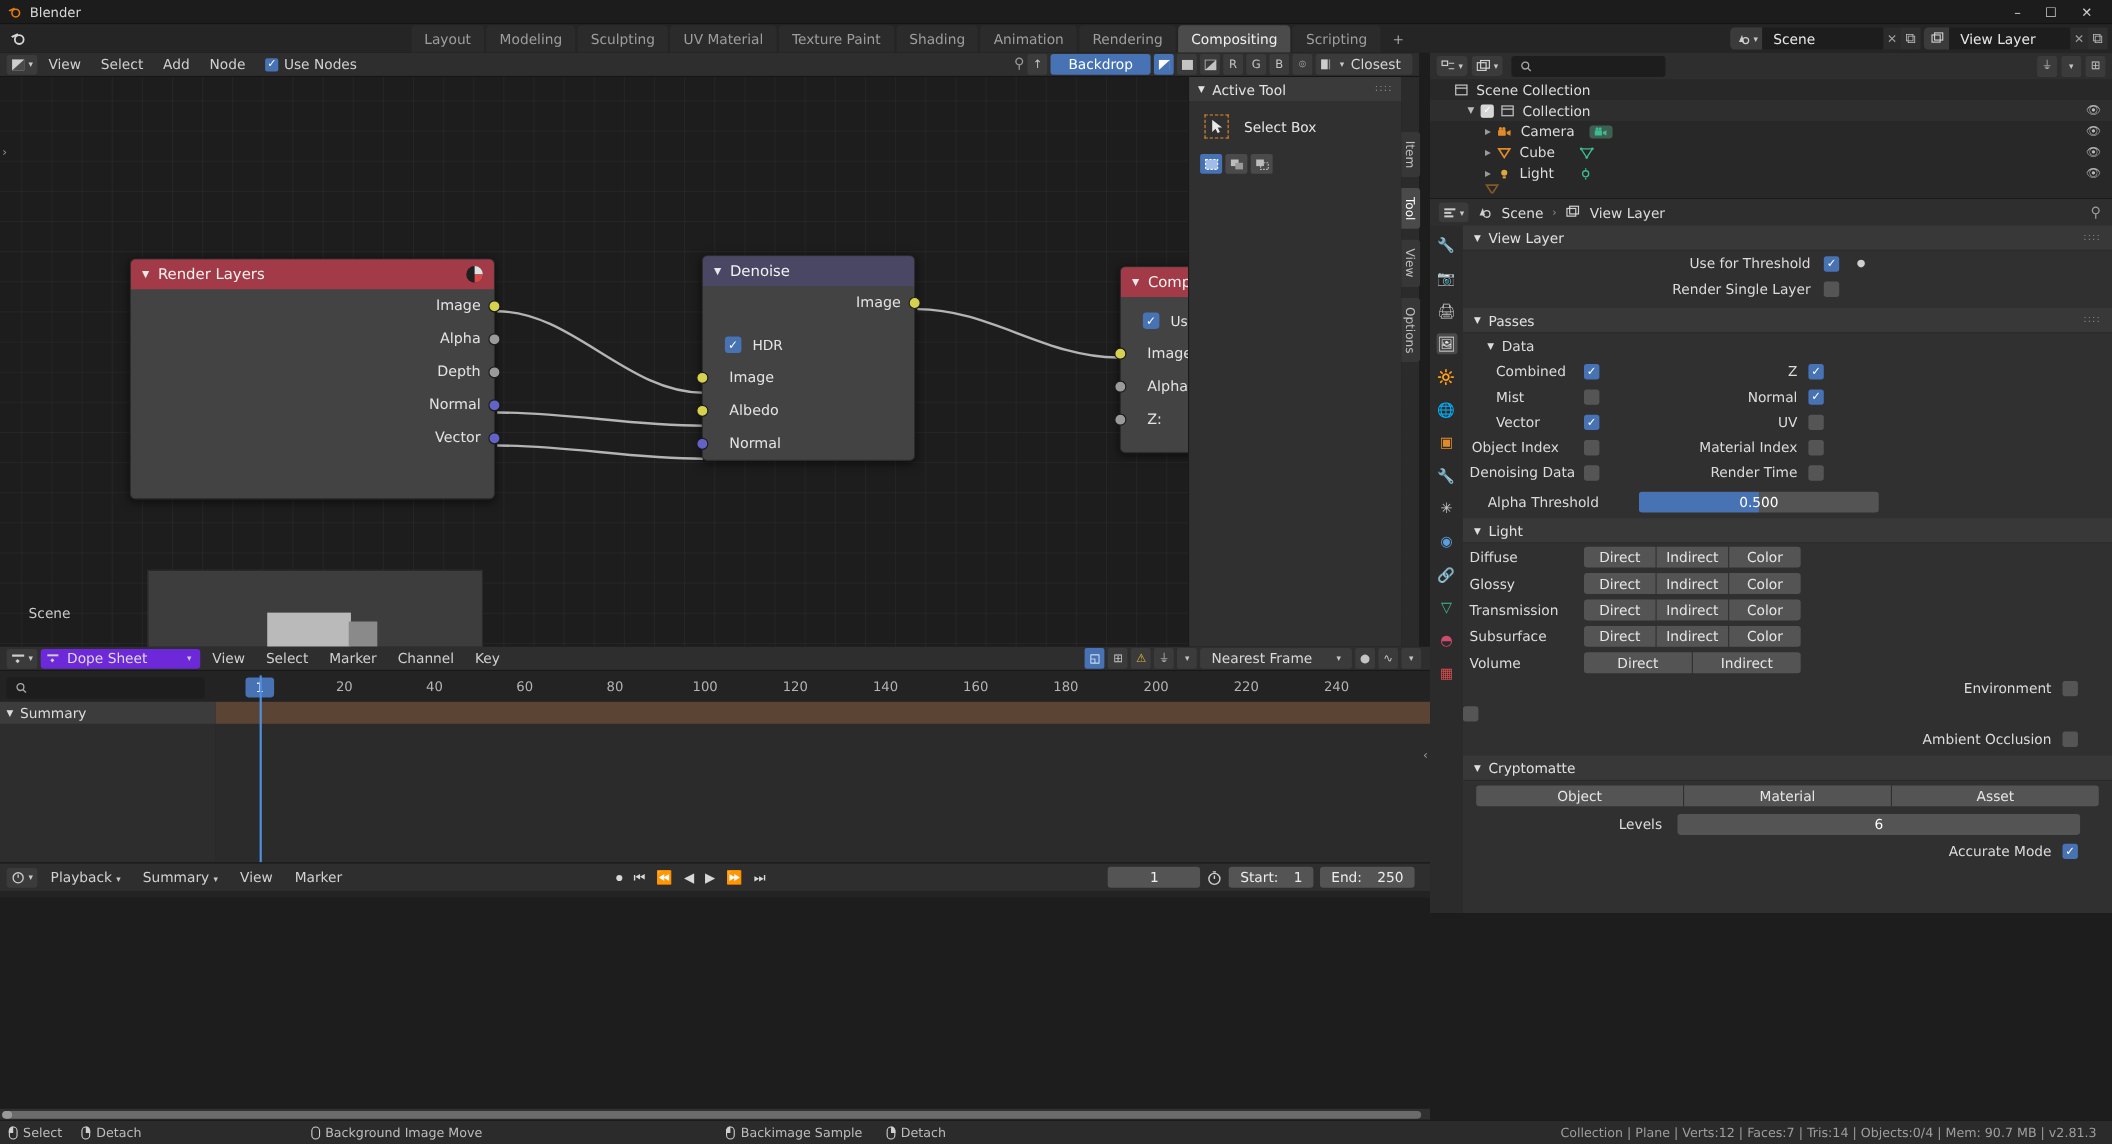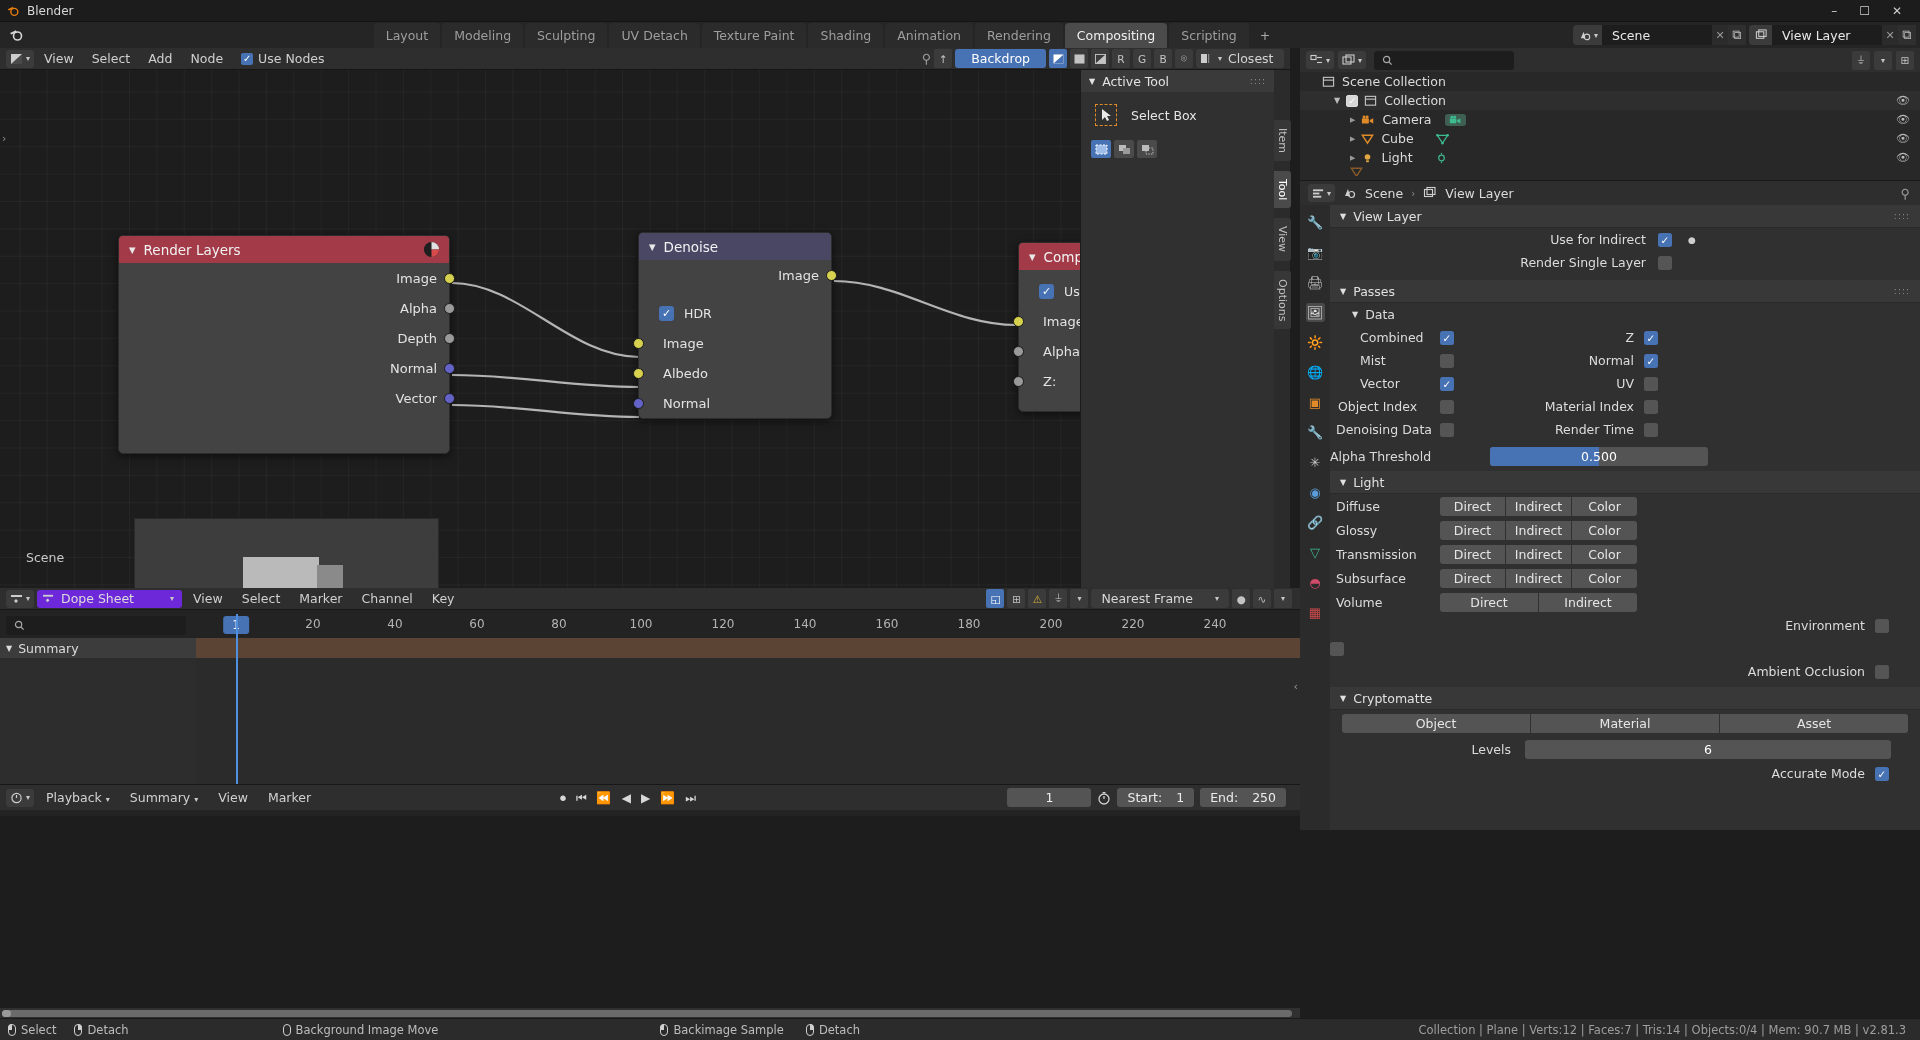--- a/index.html
+++ b/index.html
@@ -228,21 +228,21 @@
     <div class="menu">File</div>
     <div class="menu">Edit</div>
     <div class="menu">Render</div>
     <div class="menu">Window</div>
     <div class="menu">Help</div>
 
     <div class="wsbar">
       <div class="ws">Layout</div>
       <div class="ws">Modeling</div>
       <div class="ws">Sculpting</div>
-      <div class="ws">UV Detach</div>
+      <div class="ws">UV Material</div>
       <div class="ws">Texture Paint</div>
       <div class="ws">Shading</div>
       <div class="ws">Animation</div>
       <div class="ws">Rendering</div>
       <div class="ws active">Compositing</div>
       <div class="ws">Scripting</div>
       <div class="ws plus">+</div>
     </div>
 
     <div class="topright">
@@ -750,21 +750,21 @@
     </div>
 
     <div class="pbody">
 
       <div class="sechdr">
         <span style="font-size:8px">▼</span>
         <span>View Layer</span>
         <span class="grip2">::::</span>
       </div>
       <div class="prow" style="padding-left:6px">
-        <span style="width:310px" class="lbl-r">Use for Indirect</span>
+        <span style="width:310px" class="lbl-r">Use for Threshold</span>
         <span class="cb" style="margin-left:12px"></span>
         <span style="margin-left:16px;color:#cfcfcf;font-size:9px">●</span>
       </div>
       <div class="prow" style="padding-left:6px">
         <span style="width:310px" class="lbl-r">Render Single Layer</span>
         <span class="cb off" style="margin-left:12px"></span>
       </div>
 
       <div class="sechdr" style="margin-top:6px">
         <span style="font-size:8px">▼</span>
@@ -801,21 +801,21 @@
         <span class="cb off"></span>
       </div>
       <div class="prow">
         <span style="width:110px;padding-left:6px">Denoising Data</span>
         <span class="cb off"></span>
         <span style="width:190px;text-align:right;padding-right:10px">Render Time</span>
         <span class="cb off"></span>
       </div>
 
       <div class="prow" style="height:30px">
-        <span style="width:160px;text-align:left;padding-right:14px">Alpha Threshold</span>
+        <span style="width:160px;text-align:center;padding-right:14px">Alpha Threshold</span>
         <div class="slider" style="width:218px">
           <div class="fill" style="width:50%"></div>
           <span>0.500</span>
         </div>
       </div>
 
       <div class="sechdr">
         <span style="font-size:8px">▼</span>
         <span>Light</span>
       </div>

